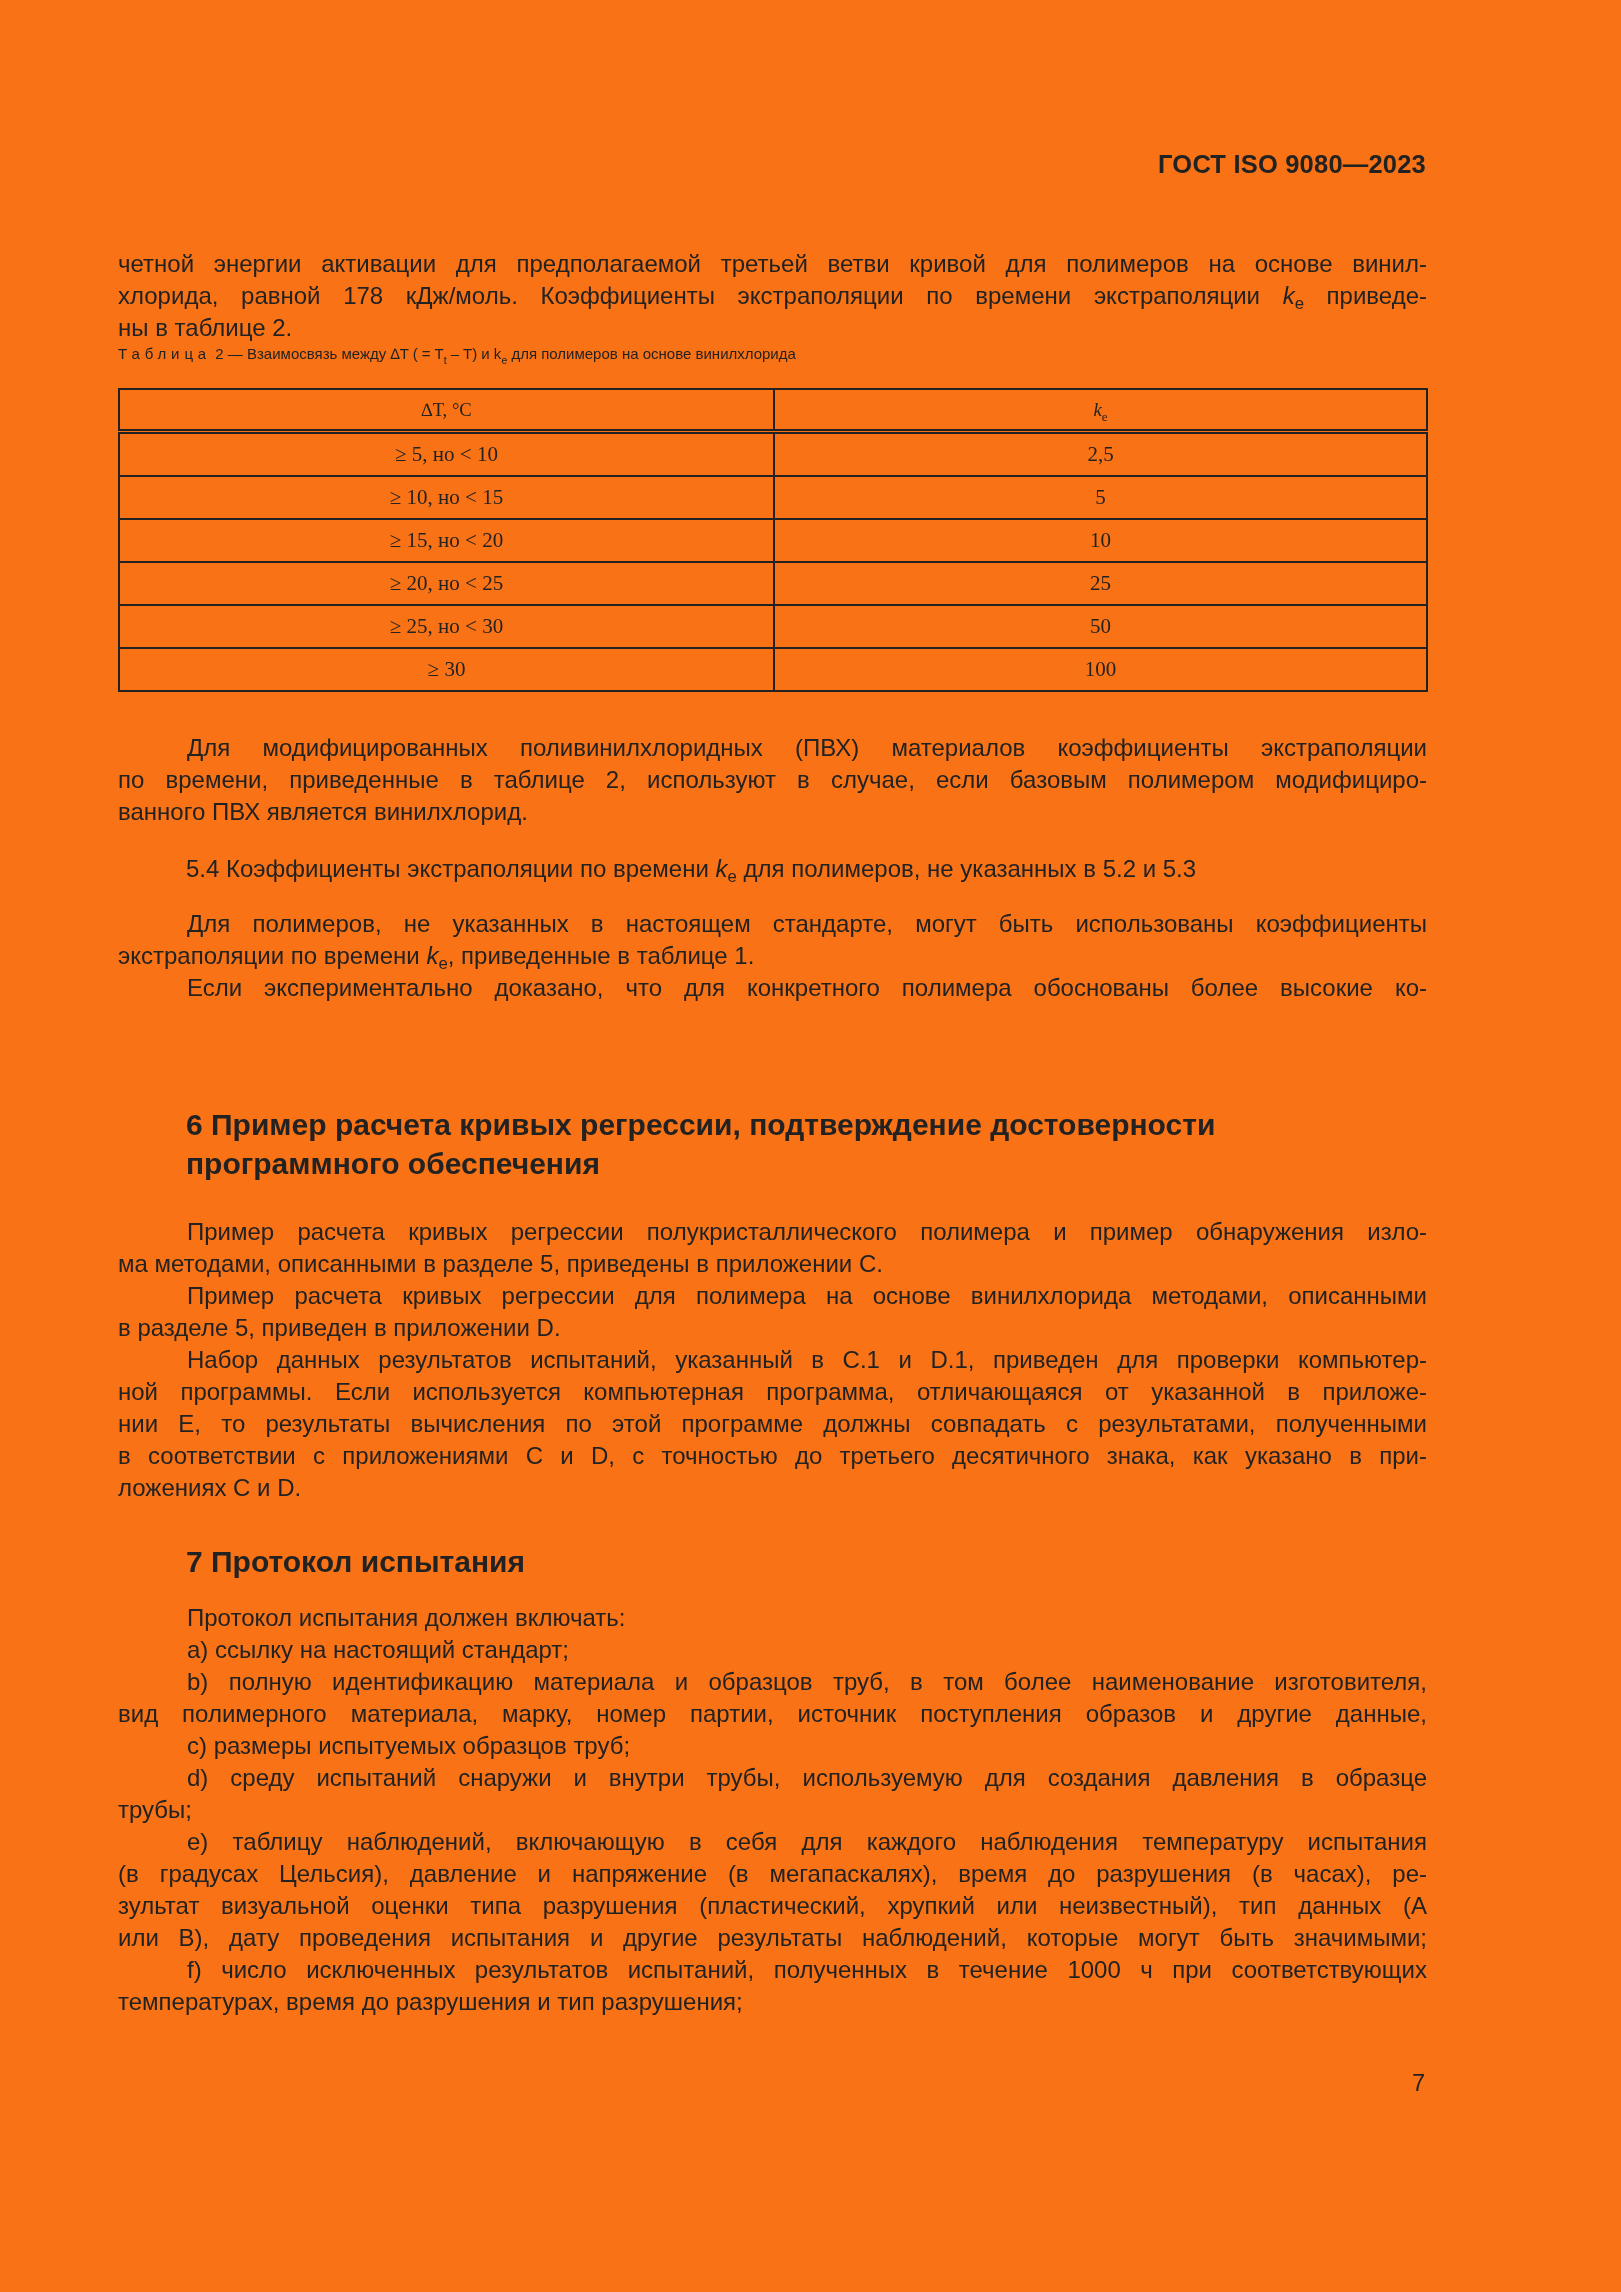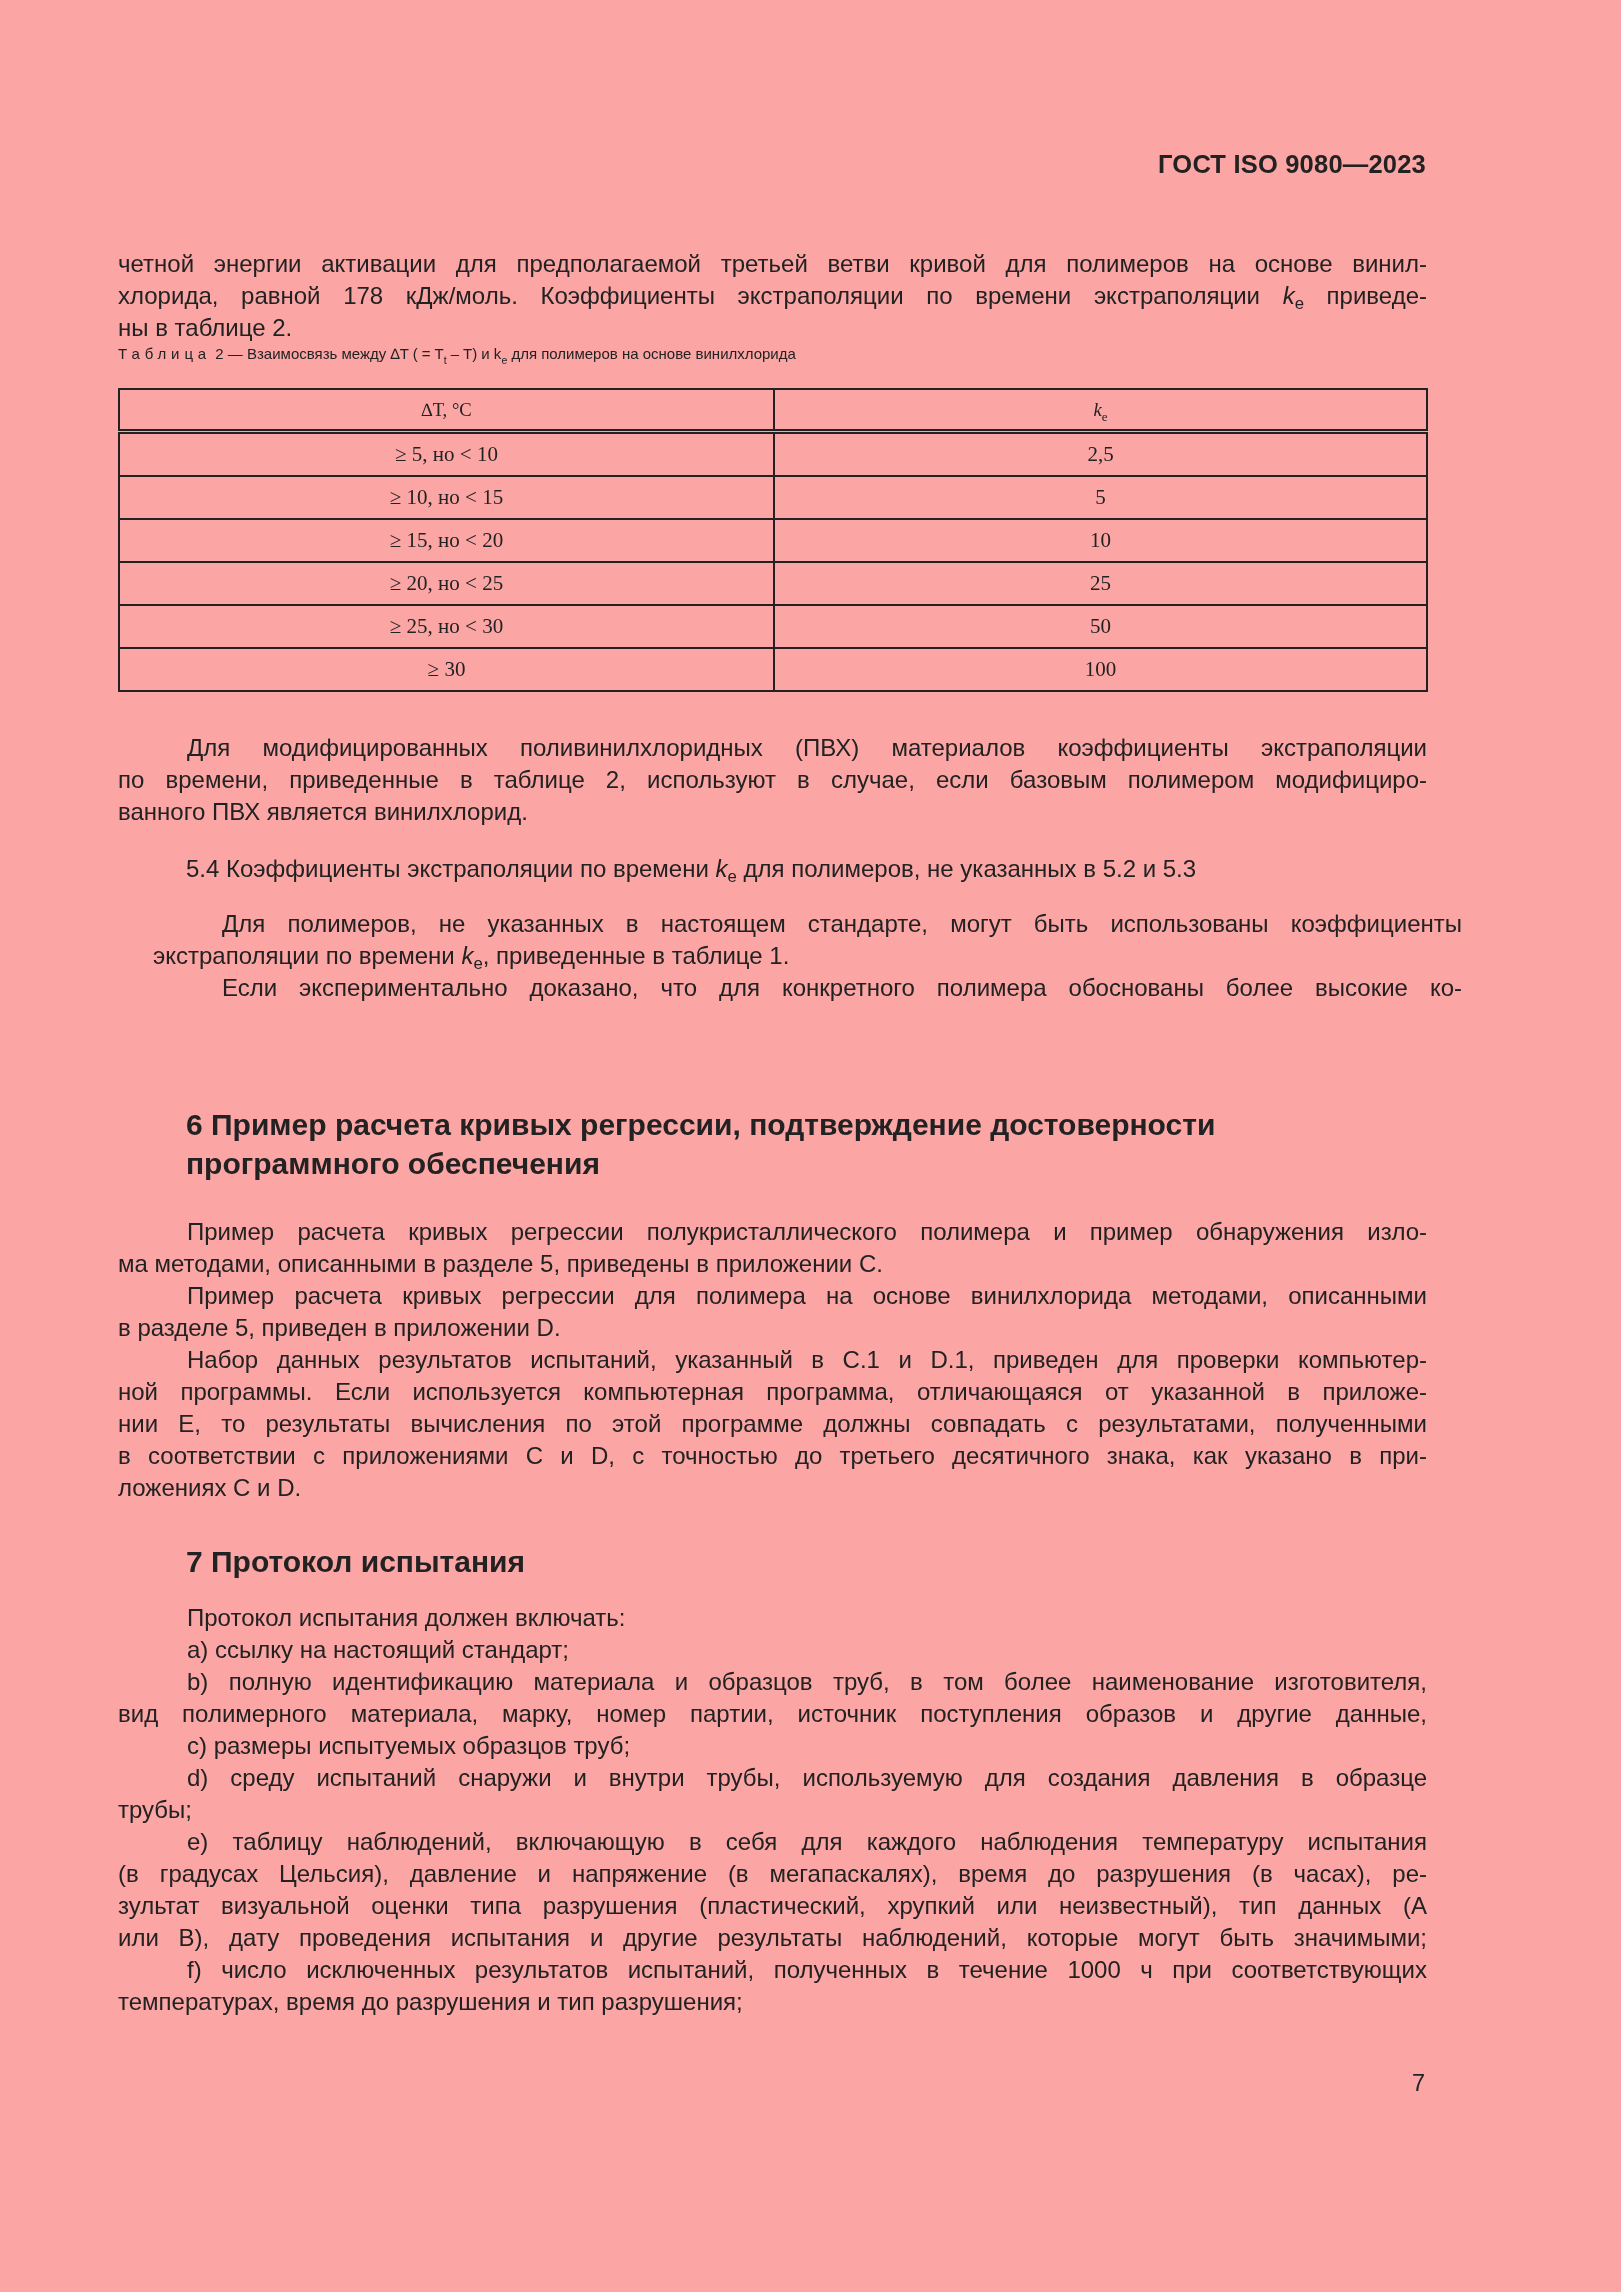--- a/index.html
+++ b/index.html
@@ -1,18 +1,18 @@
 <!DOCTYPE html>
 <html><head>
 <meta charset="utf-8">
 <style>
   html, body { margin:0; padding:0; background:#ffffff; }
   body { width:1621px; height:2293px; position:relative; overflow:hidden;
          font-family:"Liberation Sans", sans-serif; color:#222222; }
-  .page { position:absolute; left:0; top:0; width:1621px; height:2293px; background:#fca5a5; }
+  .page { position:absolute; left:0; top:0; width:1621px; height:2293px; background:#f97316; }
   .doc-code { position:absolute; right:195px; top:150px; font-weight:bold; font-size:25.5px; letter-spacing:0.2px; }
   .block { position:absolute; left:118px; width:1309px; font-size:24px; line-height:32px; }
   .line { display:block; text-align:justify; text-align-last:justify; white-space:nowrap; height:32px; }
   .line.last { text-align-last:left; }
   .line.indent { padding-left:69px; }
   .i { font-style:italic; }
   sub { font-size:70%; vertical-align:-4.9px; line-height:0; }
   .caption { position:absolute; left:118px; top:345px; font-size:15px; }
   .caption .spaced { letter-spacing:4.9px; }
   table.data { position:absolute; left:118px; top:388px; width:1310px; border-collapse:collapse; font-size:21px;font-family:Liberation Serif, serif; }
@@ -76,21 +76,21 @@
   </table>
 
   <div class="block" style="top:732px;">
     <span class="line indent">Для модифицированных поливинилхлоридных (ПВХ) материалов коэффициенты экстраполяции</span>
     <span class="line">по времени, приведенные в таблице 2, используют в случае, если базовым полимером модифициро-</span>
     <span class="line last">ванного ПВХ является винилхлорид.</span>
   </div>
 
   <div class="h-sub"><span>5.4  Коэффициенты экстраполяции по времени </span><span class="i">k</span><sub>e</sub><span> для полимеров, не указанных в 5.2 и 5.3</span></div>
 
-  <div class="block" style="top:908px;margin-left:35px;">
+  <div class="block" style="top:908px;">
     <span class="line indent">Для полимеров, не указанных в настоящем стандарте, могут быть использованы коэффициенты</span>
     <span class="line last"><span>экстраполяции по времени </span><span class="i">k</span><sub>e</sub><span>, приведенные в таблице 1.</span></span>
     <span class="line indent">Если экспериментально доказано, что для конкретного полимера обоснованы более высокие ко-</span>
   </div>
 
   <div class="h-sec" style="top:1105px;">
     <div>6  Пример расчета кривых регрессии, подтверждение достоверности</div>
     <div>программного обеспечения</div>
   </div>
 

